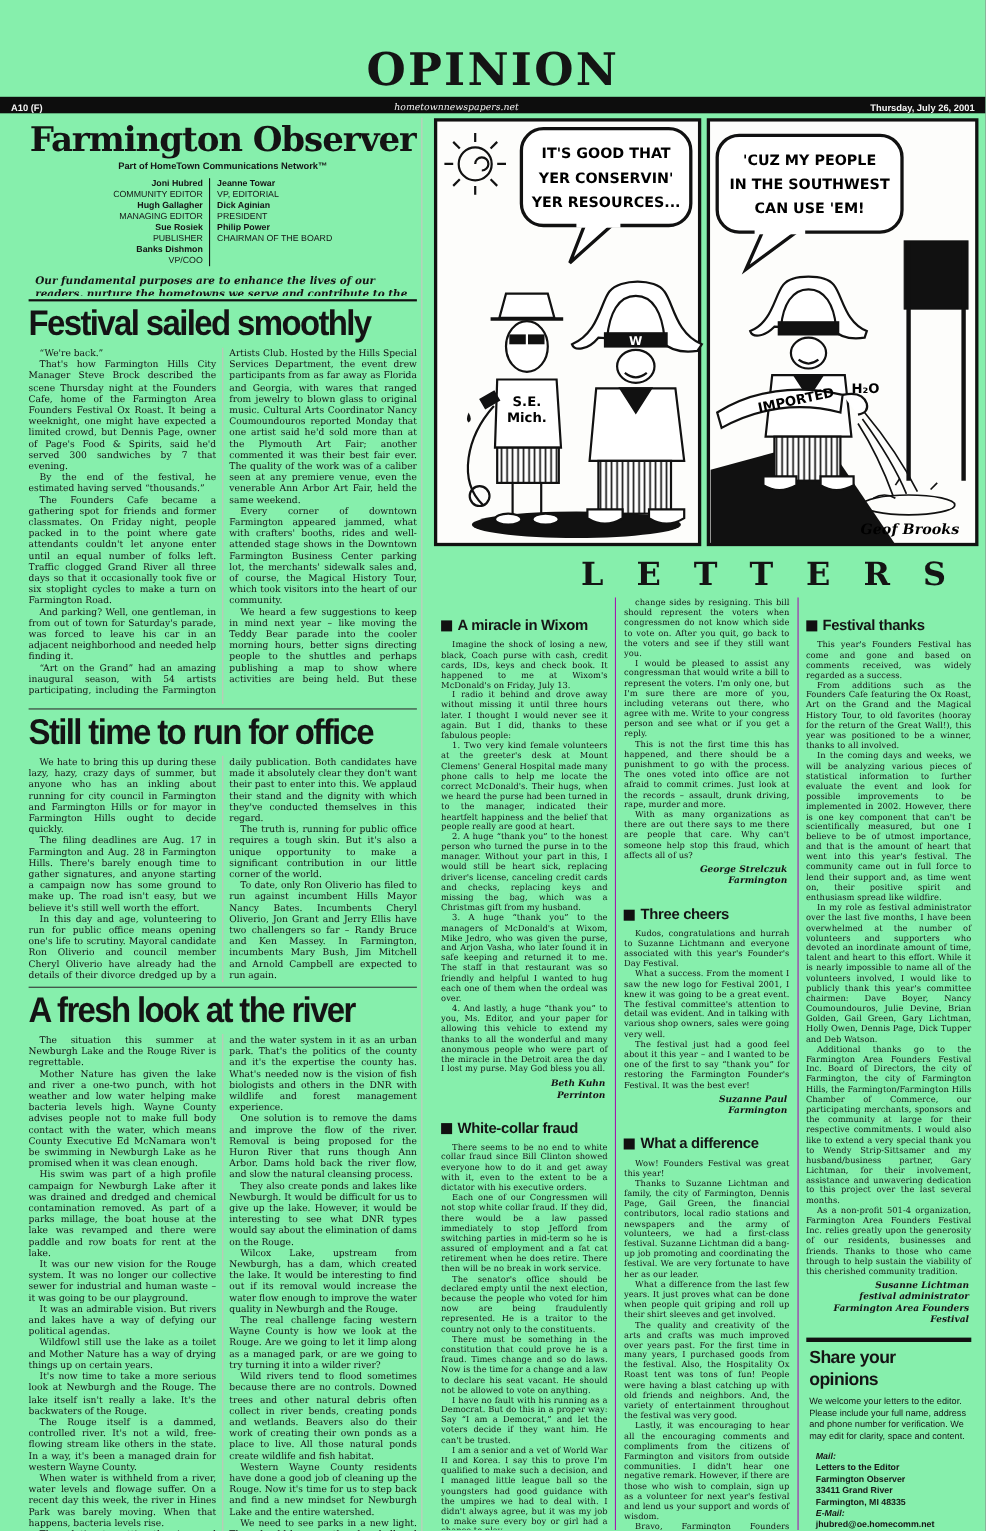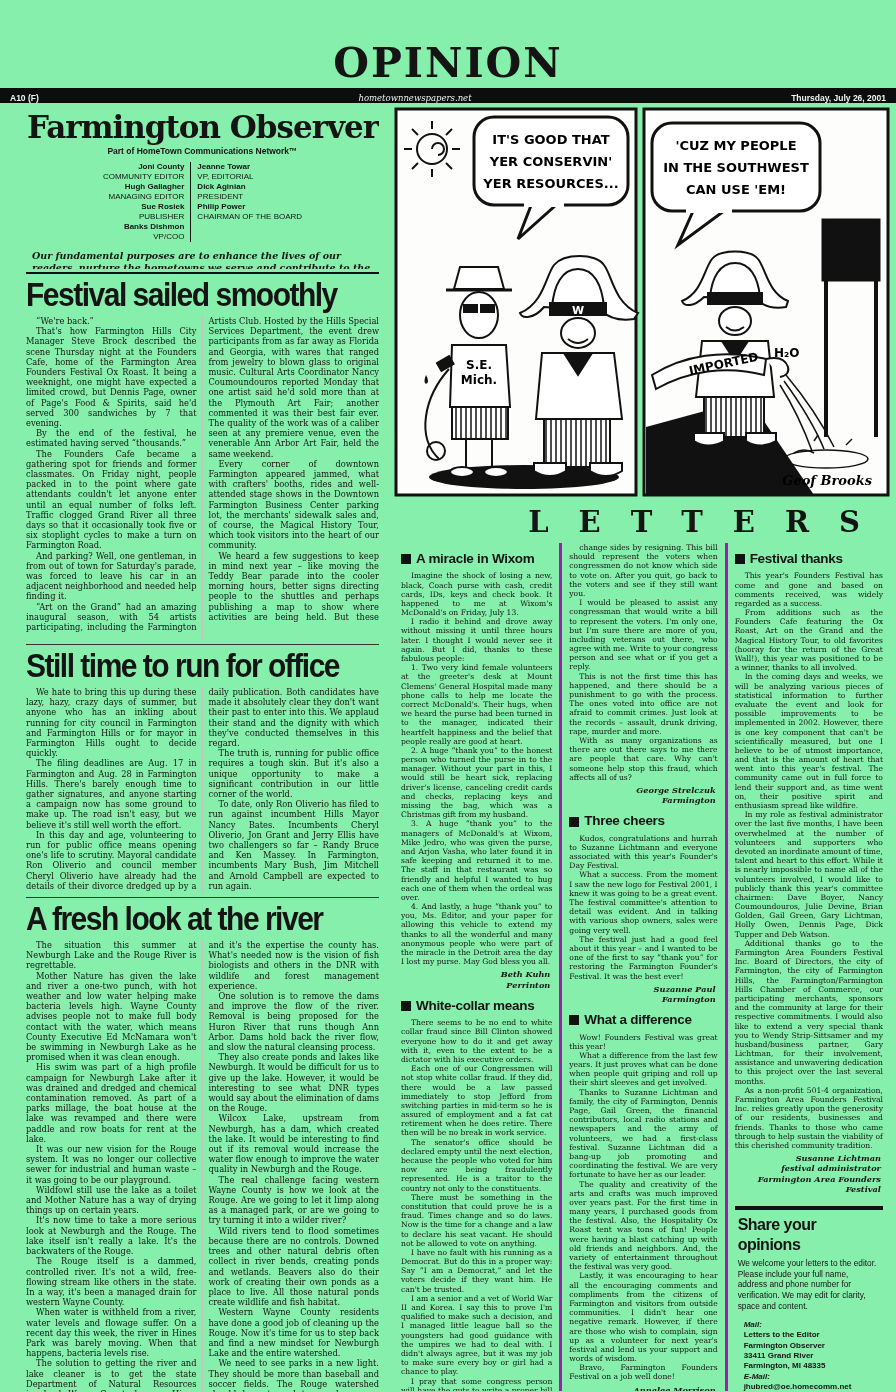--- a/index.html
+++ b/index.html
@@ -50,22 +50,22 @@
   
   .cartoon { height:394px; }
   .cartoon svg { display:block; }
   
   .letters-head {
     text-align:right; font-family:"DejaVu Serif", serif; font-weight:700;
     font-size:29px; letter-spacing:30px; text-indent:30px; height:42px; line-height:42px; overflow:hidden;
   }
   .letters-cols { display:flex; height:848px; overflow:hidden; }
   .lcol { width:33.33%; padding:0 7px; font-size:7.6px; line-height:1.21; text-align:justify; }
-  .lcol + .lcol { border-left:3px solid #a21caf; }
-  .letter-head { display:flex; align-items:center; gap:5px; margin:8px 0 4px; }
+  .lcol + .lcol { border-left:1px solid #a21caf; }
+  .letter-head { display:flex; align-items:center; gap:5px; margin:18px 0 4px; }
   .letter-head .sq { width:10px; height:10px; background:#111; flex:0 0 auto; }
   .letter-head .t { font-family:"Liberation Sans", sans-serif; font-weight:700; font-size:13.5px; letter-spacing:-0.3px; white-space:nowrap; }
   .sigblock { margin:3px 2px 7px 0; }
   .sigblock p { text-align:right; font-weight:700; font-style:italic; font-size:8.2px; line-height:1.25; margin:0; }
   
   .share { border-top:4px solid #111; margin-top:12px; padding:5px 3px 6px;
            font-family:"Liberation Sans", sans-serif; text-align:left; }
   .share h3 { font-size:16px; letter-spacing:-0.5px; margin-bottom:4px; }
   .share .body { font-size:8.3px; line-height:1.3; text-align:left; }
   .share .mailblock { margin-top:8px; margin-left:6px; font-size:8px; line-height:1.3; font-weight:700; }
@@ -87,21 +87,21 @@
 
   <div class="main">
 
     <div class="left-col">
 
       <div class="masthead">
         <div class="mast-title">Farmington Observer</div>
         <div class="mast-sub">Part of HomeTown Communications Network™</div>
         <div class="staff">
           <div class="staff-l">
-            <div><b>Joni County</b><br>
+            <div><b>Joni Hubred</b><br>
               <span>COMMUNITY EDITOR</span></div>
             <div><b>Hugh Gallagher</b><br>
               <span>MANAGING EDITOR</span></div>
             <div><b>Sue Rosiek</b><br>
               <span>PUBLISHER</span></div>
             <div><b>Banks Dishmon</b><br>
               <span>VP/COO</span></div>
           </div>
           <div class="staff-r">
             <div><b>Jeanne Towar</b><br>
@@ -146,20 +146,21 @@
 
       <div class="thin-rule"></div>
 
       <article>
         <h2 class="ed-head">A fresh look at the river</h2>
         <div class="ed-body h3-body">
             <p class="para">The situation this summer at Newburgh Lake and the Rouge River is regrettable.</p>
             <p class="para">Mother Nature has given the lake and river a one-two punch, with hot weather and low water helping make bacteria levels high. Wayne County advises people not to make full body contact with the water, which means County Executive Ed McNamara won't be swimming in Newburgh Lake as he promised when it was clean enough.</p>
             <p class="para">His swim was part of a high profile campaign for Newburgh Lake after it was drained and dredged and chemical contamination removed. As part of a parks millage, the boat house at the lake was revamped and there were paddle and row boats for rent at the lake.</p>
             <p class="para">It was our new vision for the Rouge system. It was no longer our collective sewer for industrial and human waste – it was going to be our playground.</p>
+            <p class="para">It was an admirable vision. But rivers and lakes have a way of defying our political agendas.</p>
             <p class="para">Wildfowl still use the lake as a toilet and Mother Nature has a way of drying things up on certain years.</p>
             <p class="para">It's now time to take a more serious look at Newburgh and the Rouge. The lake itself isn't really a lake. It's the backwaters of the Rouge.</p>
             <p class="para">The Rouge itself is a dammed, controlled river. It's not a wild, free-flowing stream like others in the state. In a way, it's been a managed drain for western Wayne County.</p>
             <p class="para">When water is withheld from a river, water levels and flowage suffer. On a recent day this week, the river in Hines Park was barely moving. When that happens, bacteria levels rise.</p>
             <p class="para">The solution to getting the river and lake cleaner is to get the state Department of Natural Resources involved. Wayne County has run Hines and the water system in it as an urban park. That's the politics of the county and it's the expertise the county has. What's needed now is the vision of fish biologists and others in the DNR with wildlife and forest management experience.</p>
             <p class="para">One solution is to remove the dams and improve the flow of the river. Removal is being proposed for the Huron River that runs though Ann Arbor. Dams hold back the river flow, and slow the natural cleansing process.</p>
             <p class="para">They also create ponds and lakes like Newburgh. It would be difficult for us to give up the lake. However, it would be interesting to see what DNR types would say about the elimination of dams on the Rouge.</p>
             <p class="para">Wilcox Lake, upstream from Newburgh, has a dam, which created the lake. It would be interesting to find out if its removal would increase the water flow enough to improve the water quality in Newburgh and the Rouge.</p>
             <p class="para">The real challenge facing western Wayne County is how we look at the Rouge. Are we going to let it limp along as a managed park, or are we going to try turning it into a wilder river?</p>
             <p class="para">Wild rivers tend to flood sometimes because there are no controls. Downed trees and other natural debris often collect in river bends, creating ponds and wetlands. Beavers also do their work of creating their own ponds as a place to live. All those natural ponds create wildlife and fish habitat.</p>
@@ -315,21 +316,21 @@
               <p class="para">3. A huge “thank you” to the managers of McDonald's at Wixom, Mike Jedro, who was given the purse, and Arjon Vasha, who later found it in safe keeping and returned it to me. The staff in that restaurant was so friendly and helpful I wanted to hug each one of them when the ordeal was over.</p>
               <p class="para">4. And lastly, a huge “thank you” to you, Ms. Editor, and your paper for allowing this vehicle to extend my thanks to all the wonderful and many anonymous people who were part of the miracle in the Detroit area the day I lost my purse. May God bless you all.</p>
             </div>
           <div class="sigblock">
               <p class="sig">Beth Kuhn</p>
               <p class="sig">Perrinton</p>
             </div>
 
           <div class="letter-head">
             <span class="sq"></span>
-            <span class="t">White-collar means</span>
+            <span class="t">White-collar fraud</span>
           </div>
           <div>
               <p class="para">There seems to be no end to white collar fraud since Bill Clinton showed everyone how to do it and get away with it, even to the extent to be a dictator with his executive orders.</p>
               <p class="para">Each one of our Congressmen will not stop white collar fraud. If they did, there would be a law passed immediately to stop Jefford from switching parties in mid-term so he is assured of employment and a fat cat retirement when he does retire. There then will be no break in work service.</p>
               <p class="para">The senator's office should be declared empty until the next election, because the people who voted for him now are being fraudulently represented. He is a traitor to the country not only to the constituents.</p>
               <p class="para">There must be something in the constitution that could prove he is a fraud. Times change and so do laws. Now is the time for a change and a law to declare his seat vacant. He should not be allowed to vote on anything.</p>
               <p class="para">I have no fault with his running as a Democrat. But do this in a proper way: Say “I am a Democrat,” and let the voters decide if they want him. He can't be trusted.</p>
               <p class="para">I am a senior and a vet of World War II and Korea. I say this to prove I'm qualified to make such a decision, and I managed little league ball so the youngsters had good guidance with the umpires we had to deal with. I didn't always agree, but it was my job to make sure every boy or girl had a chance to play.</p>
               <p class="para">I pray that some congress person will have the guts to write a proper bill to vacate a seat if someone wants to</p>
             </div>
@@ -360,22 +361,22 @@
               <p class="sig">Suzanne Paul</p>
               <p class="sig">Farmington</p>
             </div>
 
           <div class="letter-head">
             <span class="sq"></span>
             <span class="t">What a difference</span>
           </div>
           <div>
               <p class="para">Wow! Founders Festival was great this year!</p>
+              <p class="para">Thanks to Suzanne Lichtman and family, the city of Farmington, Dennis Page, Gail Green, the financial contributors, local radio stations and newspapers and the army of volunteers, we had a first-class festival. Suzanne Lichtman did a bang-up job promoting and coordinating the festival. We are very fortunate to have her as our leader.</p>
               <p class="para">What a difference from the last few years. It just proves what can be done when people quit griping and roll up their shirt sleeves and get involved.</p>
-              <p class="para">Thanks to Suzanne Lichtman and family, the city of Farmington, Dennis Page, Gail Green, the financial contributors, local radio stations and newspapers and the army of volunteers, we had a first-class festival. Suzanne Lichtman did a bang-up job promoting and coordinating the festival. We are very fortunate to have her as our leader.</p>
               <p class="para">The quality and creativity of the arts and crafts was much improved over years past. For the first time in many years, I purchased goods from the festival. Also, the Hospitality Ox Roast tent was tons of fun! People were having a blast catching up with old friends and neighbors. And, the variety of entertainment throughout the festival was very good.</p>
               <p class="para">Lastly, it was encouraging to hear all the encouraging comments and compliments from the citizens of Farmington and visitors from outside communities. I didn't hear one negative remark. However, if there are those who wish to complain, sign up as a volunteer for next year's festival and lend us your support and words of wisdom.</p>
               <p class="para">Bravo, Farmington Founders Festival on a job well done!</p>
             </div>
           <div class="sigblock">
               <p class="sig">Annalee Morrison</p>
             </div>
         </div>
 
         <div class="lcol">

